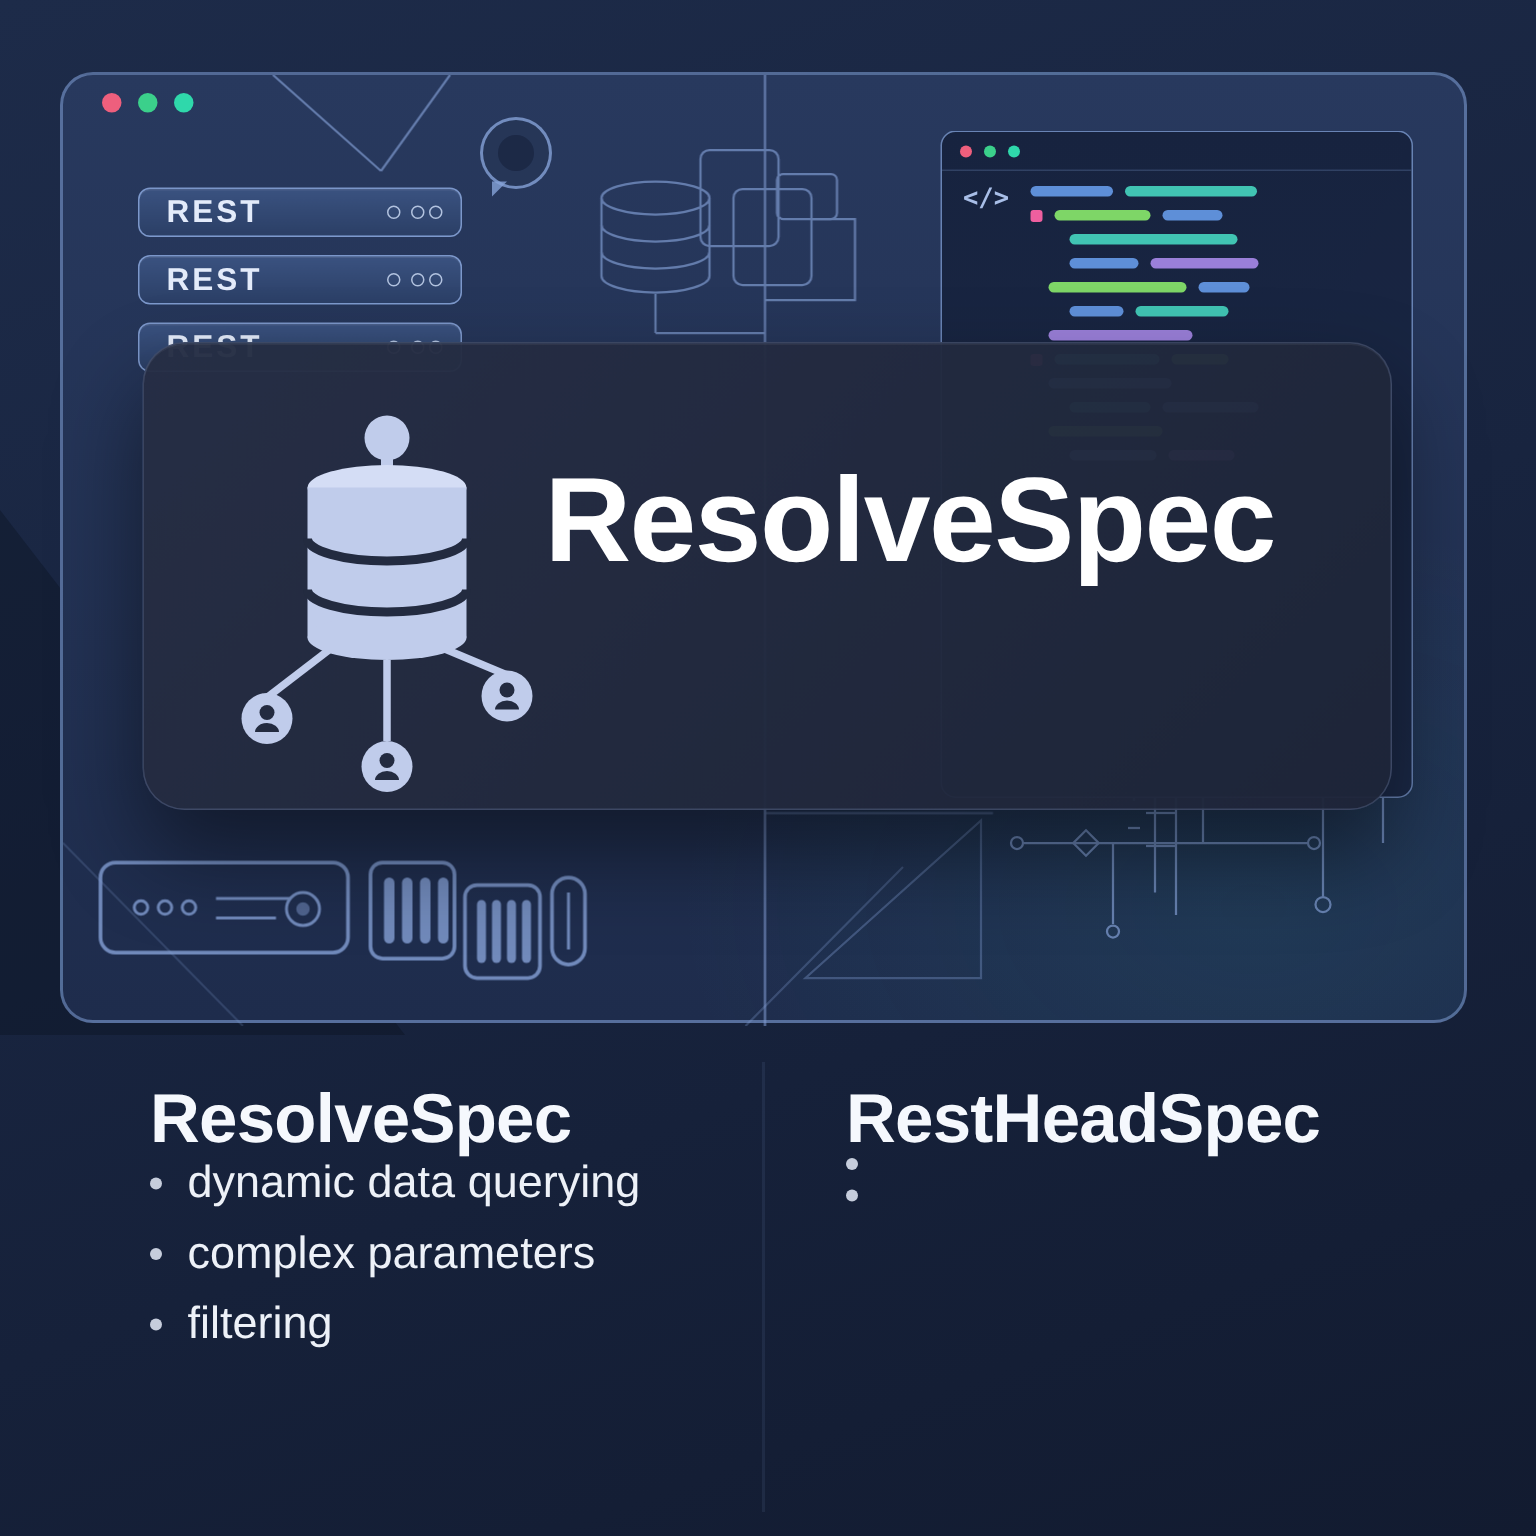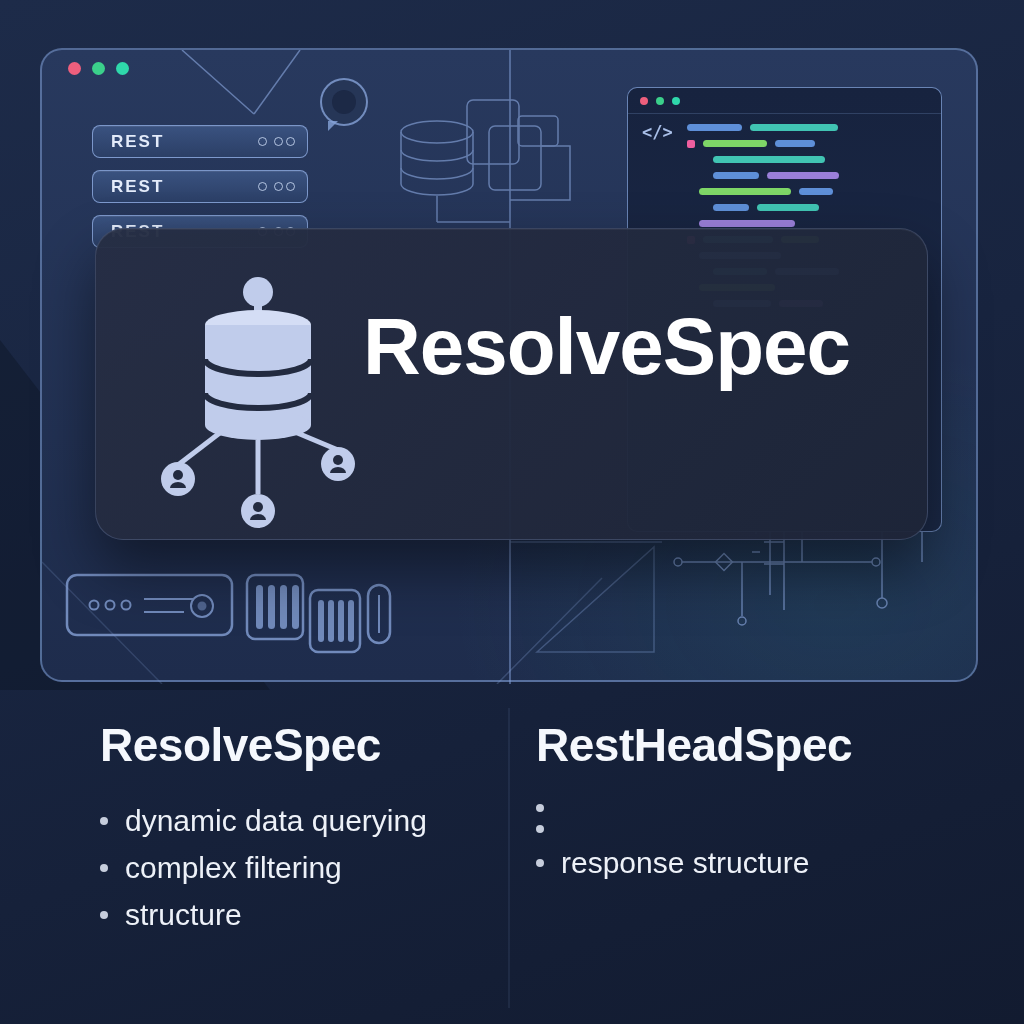--- a/index.html
+++ b/index.html
@@ -36,21 +36,21 @@
   .dot-teal{background:var(--dot-teal,#2fd8ab)}
 
   .window-linework{position:absolute;inset:0;width:938px;height:634px;
     color:var(--line-art,#86a2d8);z-index:1;pointer-events:none;}
 
   
   .rest-stack{position:absolute;left:50px;top:75px;display:flex;flex-direction:column;gap:12px;z-index:2;}
   .rest-btn{width:216px;height:33px;border-radius:8px;border:1.5px solid rgba(138,166,218,.85);
     background:linear-gradient(#3a5280,#2b3f66);display:flex;align-items:center;
     padding:0 12px 0 18px;box-shadow:inset 0 1px 0 rgba(255,255,255,.08);}
-  .rest-label{font-size:17px;font-weight:bold;letter-spacing:2px;color:#e3ebfa;flex:1}
+  .rest-label{font-size:21px;font-weight:bold;letter-spacing:2px;color:#e3ebfa;flex:1}
   .rest-glyphs{display:flex;align-items:center;gap:7px}
   .rest-glyphs i{display:inline-block;width:9px;height:9px;border:1.5px solid rgba(210,225,250,.8);border-radius:50%}
   .rest-glyphs i.pair{margin-left:-4px}
 
   
   .chat-icon{position:absolute;left:278px;top:28px;width:48px;height:48px;border-radius:50%;
     border:2px solid rgba(134,162,216,.8);background:rgba(38,54,86,.95);z-index:2;}
   .chat-icon::before{content:"";position:absolute;left:10px;top:10px;width:24px;height:24px;
     border-radius:50%;background:#1c2946;}
   .chat-tail{position:absolute;left:6px;bottom:-7px;width:0;height:0;
@@ -86,23 +86,23 @@
     display:flex;align-items:flex-start;justify-content:center;padding-top:72px;}
   .hero-title{font-size:80px;font-weight:700;letter-spacing:-1px;color:var(--title-text,#fff);
     white-space:nowrap;}
 
   
   .features{position:absolute;left:0;top:700px;width:1024px;height:324px;z-index:2;}
   .features-divider{position:absolute;left:508px;top:8px;width:2px;height:300px;
     background:rgba(140,165,215,.10);}
   .feature-col{position:absolute;top:18px;}
   .col-a{left:100px;width:420px}
-  .col-b{left:536px;width:440px}
+  .col-b{left:564px;width:440px}
   .feature-col h2{font-size:46px;font-weight:700;letter-spacing:-.5px;color:#f5f8fd;}
-  .feature-col ul{list-style:none;margin-top:32px;}
+  .feature-col ul{list-style:none;}
   .feature-col li{display:flex;align-items:center;margin-bottom:13px;
     font-size:30px;color:var(--body-text,#edf1f8);line-height:34px;}
   .bullet{width:8px;height:8px;border-radius:50%;background:#c6cddc;margin-right:17px;flex:0 0 auto;}
 </style>
 </head>
 <body>
 
 <div class="stage">
   <div class="bg-glow"></div>
   <div class="bg-triangle"></div>
@@ -315,38 +315,34 @@
 
     <section class="feature-col col-a">
       <h2>ResolveSpec</h2>
       <ul>
         <li>
           <span class="bullet"></span>
           <span>dynamic data querying</span>
         </li>
         <li>
           <span class="bullet"></span>
-          <span>complex filtering</span>
-        </li>
-        <li>
-          <span class="bullet"></span>
-          <span>structure</span>
+          <span>complex parameters</span>
+        </li>
+        <li>
+          <span class="bullet"></span>
+          <span>filtering</span>
         </li>
       </ul>
     </section>
 
     <section class="feature-col col-b">
       <h2>RestHeadSpec</h2>
       <ul>
         <li>
           <span class="bullet"></span>
         </li>
         <li>
           <span class="bullet"></span>
-        </li>
-        <li>
-          <span class="bullet"></span>
-          <span>response structure</span>
         </li>
       </ul>
     </section>
   </div>
 </div>
 
 </body></html>

